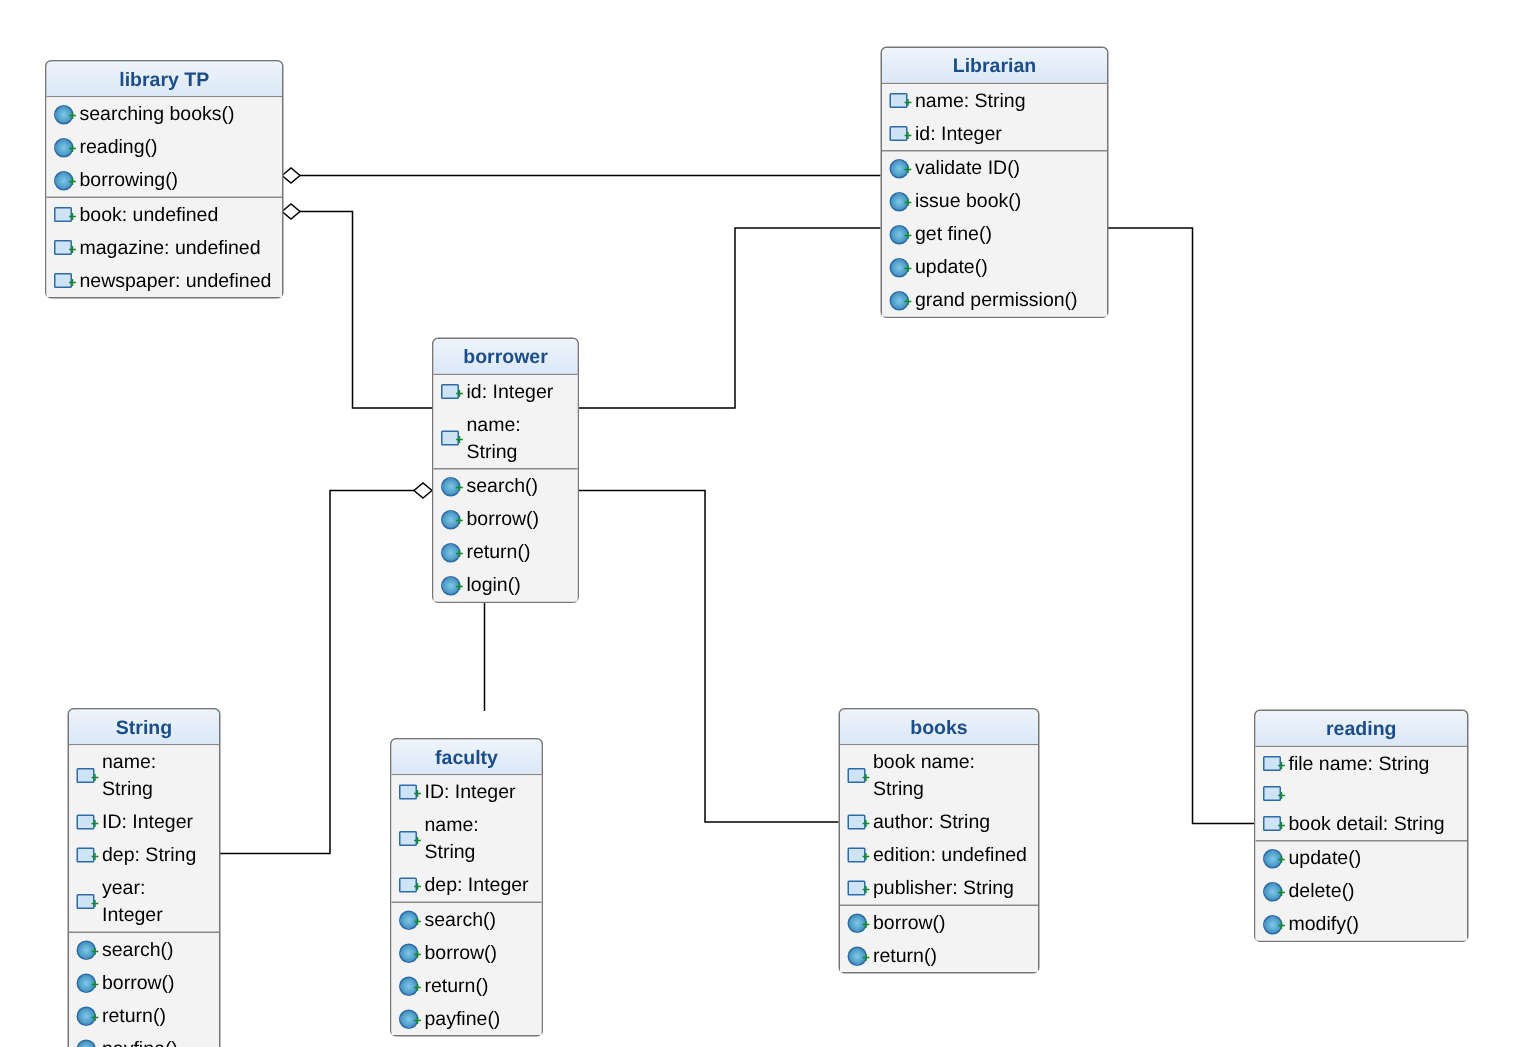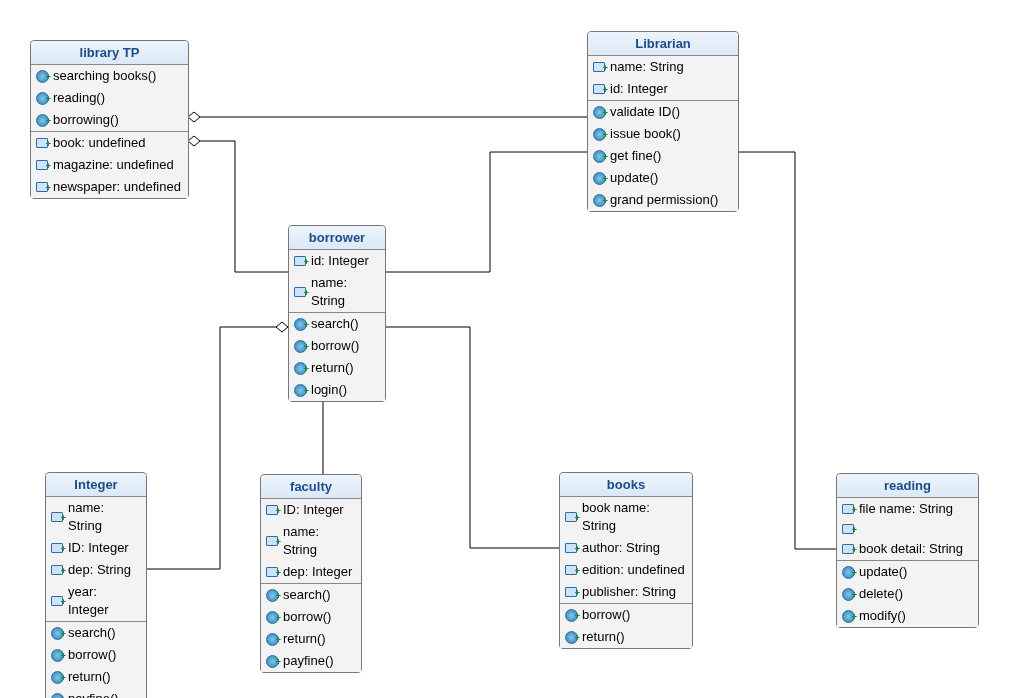--- a/index.html
+++ b/index.html
@@ -226,21 +226,21 @@
         <span>return()</span>
       </div>
     <div class="row">
         <span class="icon icon-method"></span>
         <span>login()</span>
       </div>
   </div>
 </div>
 
 <div class="class-box" style="left:45px; top:472px; width:100px;">
-  <div class="class-title">Integer</div>
+  <div class="class-title">String</div>
   <div class="section">
     <div class="row">
         <span class="icon icon-attr"></span>
         <span>name: String</span>
       </div>
     <div class="row">
         <span class="icon icon-attr"></span>
         <span>ID: Integer</span>
       </div>
     <div class="row">
@@ -265,21 +265,21 @@
         <span class="icon icon-method"></span>
         <span>return()</span>
       </div>
     <div class="row">
         <span class="icon icon-method"></span>
         <span>payfine()</span>
       </div>
   </div>
 </div>
 
-<div class="class-box" style="left:260px; top:474px; width:100px;">
+<div class="class-box" style="left:260px; top:492px; width:100px;">
   <div class="class-title">faculty</div>
   <div class="section">
     <div class="row">
         <span class="icon icon-attr"></span>
         <span>ID: Integer</span>
       </div>
     <div class="row">
         <span class="icon icon-attr"></span>
         <span>name: String</span>
       </div>

